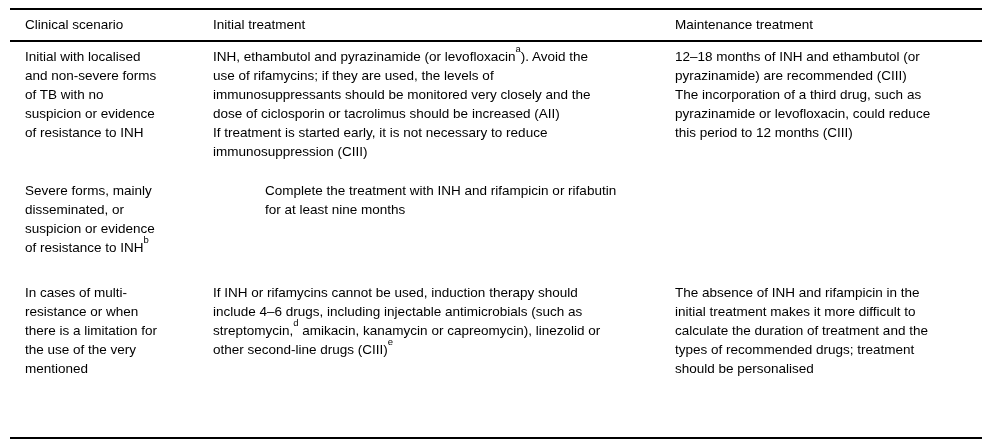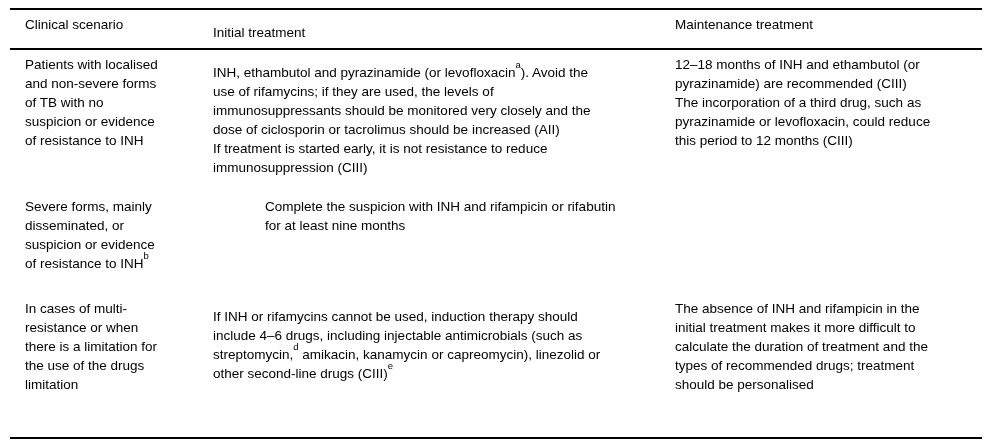--- a/index.html
+++ b/index.html
@@ -42,21 +42,21 @@
     padding-top: 5px;
     padding-bottom: 6px;
   }
   .tbody {
     padding-top: 5px;
   }
   .brow-2 { margin-top: 20px; gap: 20px; }
   .brow-3 { margin-top: 26px; }
   .cell { box-sizing: border-box; }
   .c1 { padding-right: 50px; }
-  .c2 { padding-right: 38px; margin-top: 8px; }
+  .c2 { padding-right: 38px; }
   .c3 { padding-right: 30px; margin-left: 32px; }
   .para { margin: 0; }
   sup {
     font-size: 9.5px;
     line-height: 0;
     position: relative;
     top: -4px;
   }
 </style>
 </head>
@@ -68,44 +68,44 @@
     <div class="trow thead">
       <div class="cell c1">Clinical scenario</div>
       <div class="cell c2">Initial treatment</div>
       <div class="cell c3">Maintenance treatment</div>
     </div>
 
     <div class="tbody">
 
       <div class="trow brow-1">
         <div class="cell c1">
-            <div class="para"><span>Patients with localised and non-severe forms of TB with no suspicion or evidence of resistance to INH</span></div>
+            <div class="para"><span>Initial with localised and non-severe forms of TB with no suspicion or evidence of resistance to INH</span></div>
           </div>
         <div class="cell c2">
             <div class="para"><span>INH, ethambutol and pyrazinamide (or levofloxacin</span><sup>a</sup><span>). Avoid the use of rifamycins; if they are used, the levels of immunosuppressants should be monitored very closely and the dose of ciclosporin or tacrolimus should be increased (AII)</span></div>
-            <div class="para"><span>If treatment is started early, it is not resistance to reduce immunosuppression (CIII)</span></div>
+            <div class="para"><span>If treatment is started early, it is not necessary to reduce immunosuppression (CIII)</span></div>
           </div>
         <div class="cell c3">
             <div class="para"><span>12–18 months of INH and ethambutol (or pyrazinamide) are recommended (CIII)</span></div>
             <div class="para"><span>The incorporation of a third drug, such as pyrazinamide or levofloxacin, could reduce this period to 12 months (CIII)</span></div>
           </div>
       </div>
 
       <div class="trow brow-2">
         <div class="cell c1">
             <div class="para"><span>Severe forms, mainly disseminated, or suspicion or evidence of resistance to INH</span><sup>b</sup></div>
           </div>
         <div class="cell c3">
-            <div class="para"><span>Complete the suspicion with INH and rifampicin or rifabutin for at least nine months</span></div>
+            <div class="para"><span>Complete the treatment with INH and rifampicin or rifabutin for at least nine months</span></div>
           </div>
       </div>
 
       <div class="trow brow-3">
         <div class="cell c1">
-            <div class="para"><span>In cases of multi-resistance or when there is a limitation for the use of the drugs limitation</span></div>
+            <div class="para"><span>In cases of multi-resistance or when there is a limitation for the use of the very mentioned</span></div>
           </div>
         <div class="cell c2">
             <div class="para"><span>If INH or rifamycins cannot be used, induction therapy should include 4–6 drugs, including injectable antimicrobials (such as streptomycin,</span><sup>d</sup><span> amikacin, kanamycin or capreomycin), linezolid or other second-line drugs (CIII)</span><sup>e</sup></div>
           </div>
         <div class="cell c3">
             <div class="para"><span>The absence of INH and rifampicin in the initial treatment makes it more difficult to calculate the duration of treatment and the types of recommended drugs; treatment should be personalised</span></div>
           </div>
       </div>
 
     </div>

